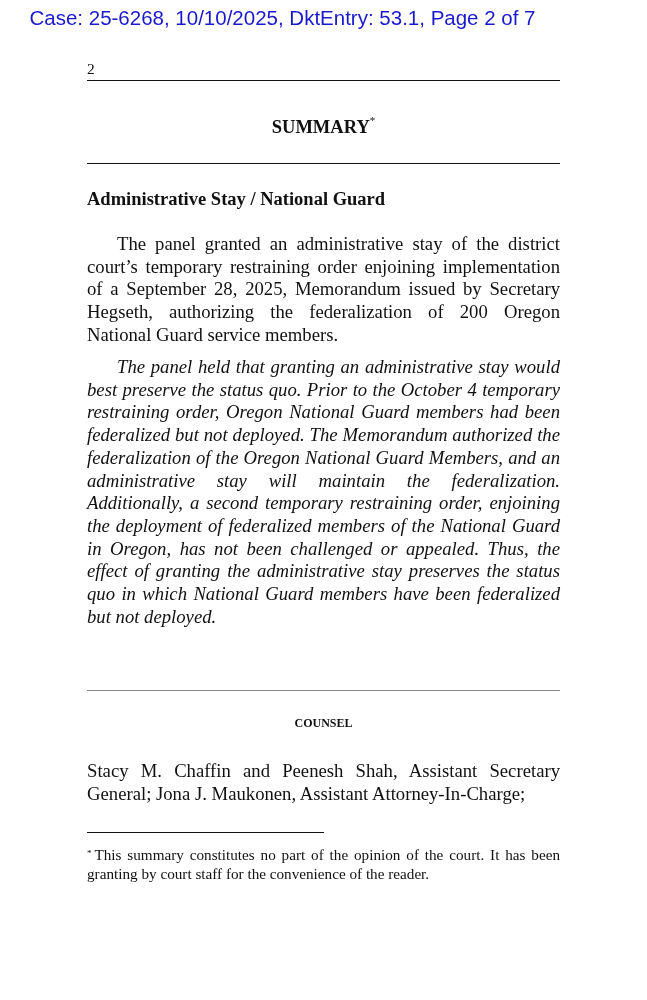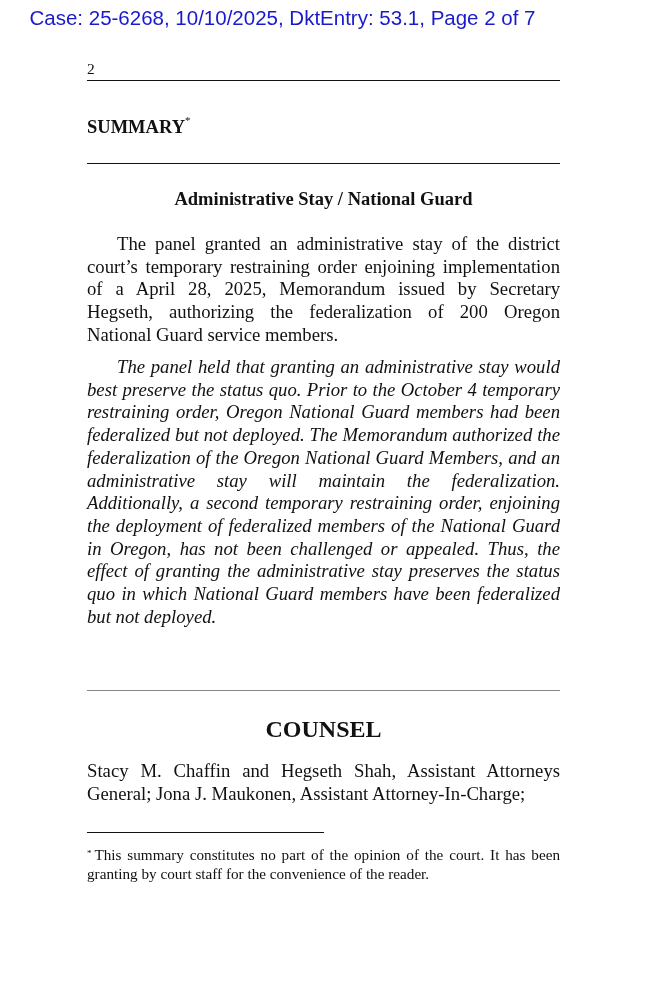--- a/index.html
+++ b/index.html
@@ -2,30 +2,30 @@
 <html><head>
   <meta charset="utf-8">
   <style>
     html, body { margin: 0; padding: 0; background: #ffffff; }
     body { width: 647px; height: 1000px; position: relative; overflow: hidden; font-family: "Liberation Serif", serif; color: #111; }
     .stamp { position: absolute; top: 6px; left: 0; width: 565px; text-align: center; font-family: "Liberation Sans", sans-serif; font-size: 20.5px; color: #1a1acc; letter-spacing: 0; }
     .col { position: absolute; left: 87px; width: 473px; }
     .running-head { top: 60px; height: 20px; border-bottom: 1.5px solid #111; font-size: 15.5px; }
     .running-head .pg { position: absolute; left: 0; top: 0; }
     .running-head .title { position: absolute; left: 0; right: 0; text-align: center; top: 0; font-variant: small-caps; letter-spacing: 0.2px; }
-    .summary-title { top: 117px; font-weight: bold; font-size: 18.5px; }
+    .summary-title { top: 117px; text-align: center; font-weight: bold; font-size: 18.5px; }
     .summary-title sup { font-size: 11px; font-weight: normal; vertical-align: top; position: relative; top: -3px; }
     .rule1 { top: 163px; height: 0; border-top: 1.3px solid #111; }
-    .subhead { top: 189px; text-align: center; font-weight: bold; font-size: 18.5px; }
+    .subhead { top: 189px; text-align: left; font-weight: bold; font-size: 18.5px; }
     .body-text { font-size: 18.7px; line-height: 22.7px; text-align: justify; }
     .para { margin: 0; text-indent: 30px; }
     .p1 { top: 233px; }
     .p2 { top: 356px; font-style: italic; }
     .rule2 { top: 690px; height: 0; border-top: 1.2px solid #888; }
-    .counsel-title { top: 716px; text-align: center; font-weight: bold; font-size: 24px; }
+    .counsel-title { top: 716px; text-align: center; font-weight: bold; font-size: 12px; }
     .counsel { top: 760px; }
     .counsel .para { text-indent: 0; }
     .fn-rule { position: absolute; left: 87px; top: 832px; width: 237px; border-top: 1.3px solid #111; }
     .footnote { top: 845px; font-size: 15.2px; line-height: 19px; text-align: justify; }
     .footnote sup { font-size: 9px; vertical-align: top; position: relative; top: -1px; margin-right: 3px; }
   </style>
 </head>
 <body>
 
 <div class="stamp">Case: 25-6268, 10/10/2025, DktEntry: 53.1, Page 2 of 7</div>
@@ -34,30 +34,30 @@
   <span class="pg">2</span>
 </div>
 
 <div class="col summary-title"><span>SUMMARY</span><sup>*</sup></div>
 
 <div class="col rule1"></div>
 
 <div class="col subhead">Administrative Stay / National Guard</div>
 
 <div class="col body-text p1">
-  <p class="para">The panel granted an administrative stay of the district court’s temporary restraining order enjoining implementation of a April 28, 2025, Memorandum issued by Secretary Hegseth, authorizing the federalization of 200 Oregon National Guard service members.</p>
+  <p class="para">The panel granted an administrative stay of the district court’s temporary restraining order enjoining implementation of a September 28, 2025, Memorandum issued by Secretary Hegseth, authorizing the federalization of 200 Oregon National Guard service members.</p>
 </div>
 
 <div class="col body-text p2">
   <p class="para">The panel held that granting an administrative stay would best preserve the status quo.  Prior to the October 4 temporary restraining order, Oregon National Guard members had been federalized but not deployed.  The Memorandum authorized the federalization of the Oregon National Guard Members, and an administrative stay will maintain the federalization.  Additionally, a second temporary restraining order, enjoining the deployment of federalized members of the National Guard in Oregon, has not been challenged or appealed.  Thus, the effect of granting the administrative stay preserves the status quo in which National Guard members have been federalized but not deployed.</p>
 </div>
 
 <div class="col rule2"></div>
 
 <div class="col counsel-title">COUNSEL</div>
 
 <div class="col body-text counsel">
-  <p class="para">Stacy M. Chaffin and Hegseth Shah, Assistant Attorneys General; Jona J. Maukonen, Assistant Attorney-In-Charge;</p>
+  <p class="para">Stacy M. Chaffin and Peenesh Shah, Assistant Secretary General; Jona J. Maukonen, Assistant Attorney-In-Charge;</p>
 </div>
 
 <div class="fn-rule"></div>
 
 <div class="col footnote"><sup>*</sup><span>This summary constitutes no part of the opinion of the court.  It has been granting by court staff for the convenience of the reader.</span></div>
 
 </body></html>

